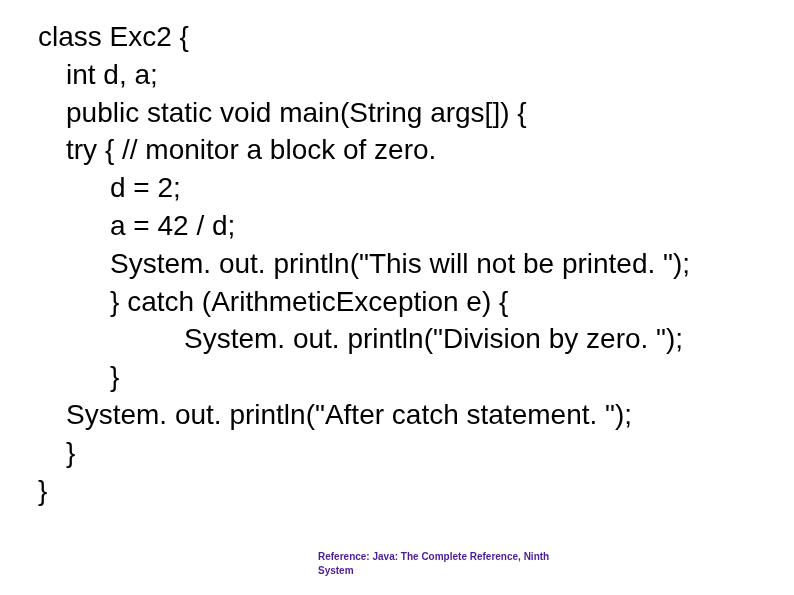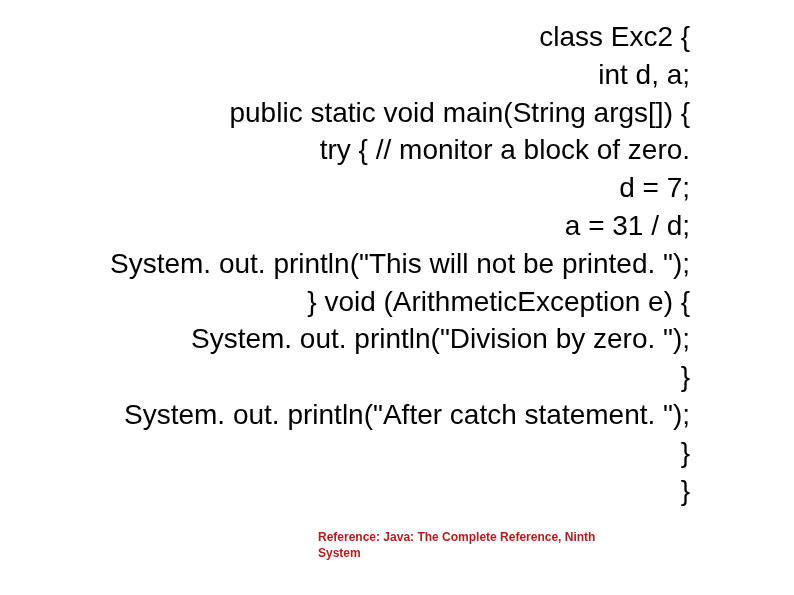--- a/index.html
+++ b/index.html
@@ -13,53 +13,52 @@
       overflow: hidden;
     }
     .code-block {
       position: absolute;
       top: 18px;
       left: 38px;
       font-size: 28px;
       line-height: 1.35;
       color: #000000;
       font-family: Arial, Helvetica, sans-serif;
-      text-align: right;
     }
     .code-line {
       white-space: pre;
       display: block;
     }
     .indent-1 { padding-left: 28px; }
     .indent-2 { padding-left: 72px; }
     .indent-3 { padding-left: 146px; }
     .reference {
       position: absolute;
-      bottom: 34px;
+      bottom: 18px;
       left: 318px;
-      font-size: 12px;
+      font-size: 10px;
       font-weight: bold;
-      color: #b91c1c;
+      color: #4c1d95;
       font-family: Arial, Helvetica, sans-serif;
       line-height: 1.35;
       max-width: 430px;
     }
   </style>
 </head>
 <body>
 
 <div class="code-block">
   <span class="code-line">class Exc2 {</span>
   <span class="code-line indent-1">int d, a;</span>
   <span class="code-line indent-1">public static void main(String args[]) {</span>
   <span class="code-line indent-1">try { // monitor a block of zero.</span>
-  <span class="code-line indent-2">d = 7;</span>
-  <span class="code-line indent-2">a = 31 / d;</span>
+  <span class="code-line indent-2">d = 2;</span>
+  <span class="code-line indent-2">a = 42 / d;</span>
   <span class="code-line indent-2">System. out. println("This will not be printed. ");</span>
-  <span class="code-line indent-2">} void (ArithmeticException e) {</span>
+  <span class="code-line indent-2">} catch (ArithmeticException e) {</span>
   <span class="code-line indent-3">System. out. println("Division by zero. ");</span>
   <span class="code-line indent-2">}</span>
   <span class="code-line indent-1">System. out. println("After catch statement. ");</span>
   <span class="code-line indent-1">}</span>
   <span class="code-line">}</span>
 </div>
 
 <div class="reference">
   <span>Reference: Java: The Complete Reference, Ninth</span><br>
   <span>System</span>

